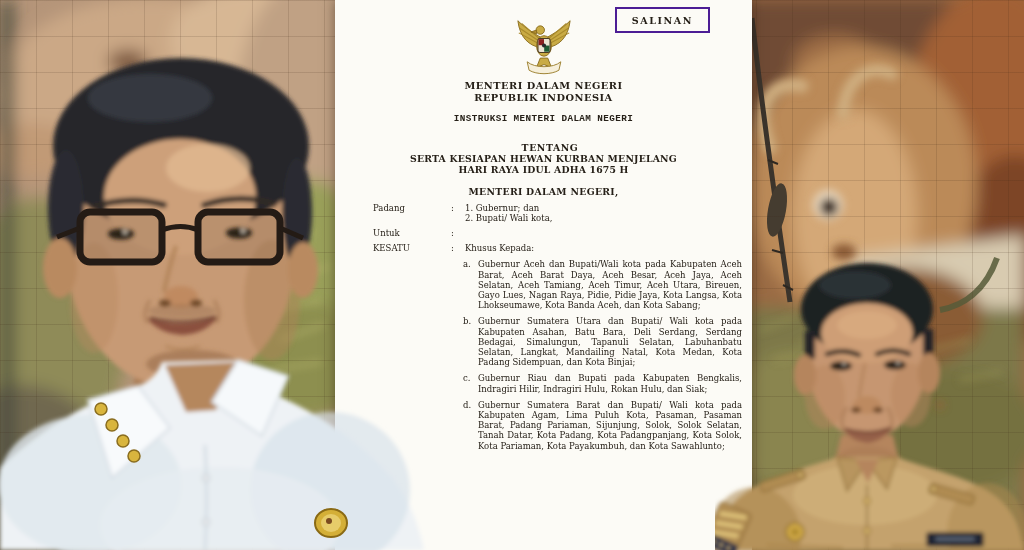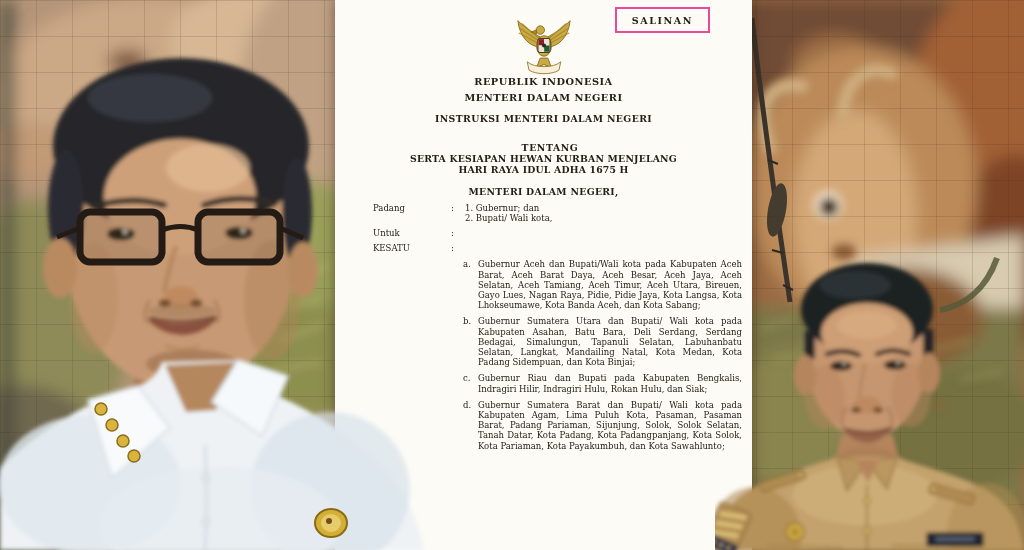--- a/index.html
+++ b/index.html
@@ -12,26 +12,26 @@
     background-image:
       repeating-linear-gradient(to right, rgba(62,40,22,.14) 0 1px, transparent 1px 36px),
       repeating-linear-gradient(to bottom, rgba(62,40,22,.14) 0 1px, transparent 1px 36px);}
   #doc{left:335px;top:0;width:417px;height:550px;z-index:4;background:#fcfbf6;
        box-shadow:0 0 12px rgba(35,20,8,.5);color:#262018;
        font-family:"DejaVu Serif","Liberation Serif",serif;}
   #left-portrait{left:0;top:0;z-index:5;}
   #right-portrait{left:715px;top:245px;z-index:6;}
 
   
-  .stamp{position:absolute;top:7px;right:42px;border:2px solid #ec4899;background:#fcfbf6;
+  .stamp{position:absolute;top:7px;right:42px;border:2px solid #4c1d95;background:#fcfbf6;
          padding:6px 15px 5px;font-size:9.5px;font-weight:bold;letter-spacing:1.6px;color:#262018;}
   .garuda-wrap{display:flex;justify-content:center;margin-top:14px;}
   .c{text-align:center;font-weight:bold;}
   .letterhead{font-size:9.8px;line-height:12px;margin-top:4px;letter-spacing:.5px;}
-  .title{font-size:9.3px;line-height:11.5px;margin-top:9px;letter-spacing:.4px;}
+  .title{font-size:9.3px;line-height:11.5px;margin-top:9px;letter-spacing:.4px;font-family:Liberation Mono, monospace;}
   .tentang{font-size:9.3px;margin-top:17px;letter-spacing:.6px;padding-left:13px;}
   .subject{font-size:9.3px;line-height:11.5px;margin-top:9px;letter-spacing:.2px;}
   .issuer{font-size:9.3px;margin-top:10px;letter-spacing:.3px;}
   .body-txt{font-size:8.5px;line-height:10.2px;}
   .preamble{margin:8px 13px 0 38px;text-align:justify;text-indent:26px;}
   .addr{margin:6px 13px 0 38px;}
   .addr-row{display:flex;margin-top:5px;}
   .addr-label{width:78px;flex:none;}
   .addr-colon{width:14px;flex:none;}
   .addr-vals{flex:1;}
@@ -202,22 +202,22 @@
         <g>
           <rect x="23.5" y="25" width="13" height="15" rx="2" fill="#ece4d2" stroke="#4a3a22" stroke-width="1.2"></rect>
           <rect x="24.2" y="25.7" width="5.8" height="6.5" fill="#8b2020"></rect>
           <rect x="30.2" y="32.6" width="5.6" height="6.6" fill="#1f5c33"></rect>
           <circle cx="30" cy="32.5" r="2.2" fill="#2b2b2b"></circle>
         </g>
         <path d="M12,50 C20,57 40,57 48,50 L46,59 C38,64 22,64 14,59 Z" fill="#f6efda" stroke="#9a7d2a" stroke-width="1"></path>
       </svg>
     </div>
 
+    <div class="c letterhead">MENTERI DALAM NEGERI</div>
     <div class="c letterhead" style="margin-top:0">REPUBLIK INDONESIA</div>
-    <div class="c letterhead">MENTERI DALAM NEGERI</div>
 
     <div class="c title">INSTRUKSI MENTERI DALAM NEGERI</div>
 
     <div class="c tentang">TENTANG</div>
 
     <div class="c subject" style="margin-top:0">SERTA KESIAPAN HEWAN KURBAN MENJELANG</div>
     <div class="c subject" style="margin-top:0">HARI RAYA IDUL ADHA 1675 H</div>
 
     <div class="c issuer">MENTERI DALAM NEGERI,</div>
 
@@ -232,20 +232,21 @@
         </span>
       </div>
       <div class="addr-row">
         <span class="addr-label">Untuk</span>
         <span class="addr-colon">:</span>
         <span class="addr-vals"></span>
       </div>
       <div class="addr-row">
         <span class="addr-label">KESATU</span>
         <span class="addr-colon">:</span>
+        <span class="addr-vals">Khusus Kepada:</span>
       </div>
     </div>
 
     <div class="body-txt list">
       <div class="list-item">
         <span class="list-letter">a.</span>
         <span class="list-text">Gubernur Aceh dan Bupati/Wali kota pada Kabupaten Aceh Barat, Aceh Barat Daya, Aceh Besar, Aceh Jaya, Aceh Selatan, Aceh Tamiang, Aceh Timur, Aceh Utara, Bireuen, Gayo Lues, Nagan Raya, Pidie, Pidie Jaya, Kota Langsa, Kota Lhokseumawe, Kota Banda Aceh, dan Kota Sabang;</span>
       </div>
       <div class="list-item">
         <span class="list-letter">b.</span>

